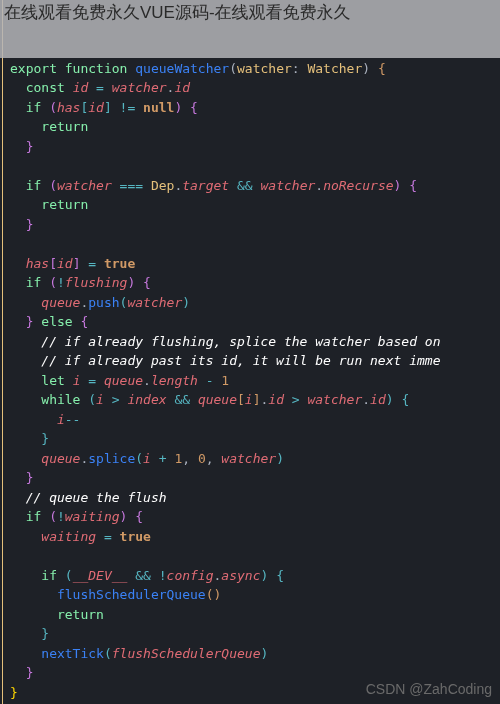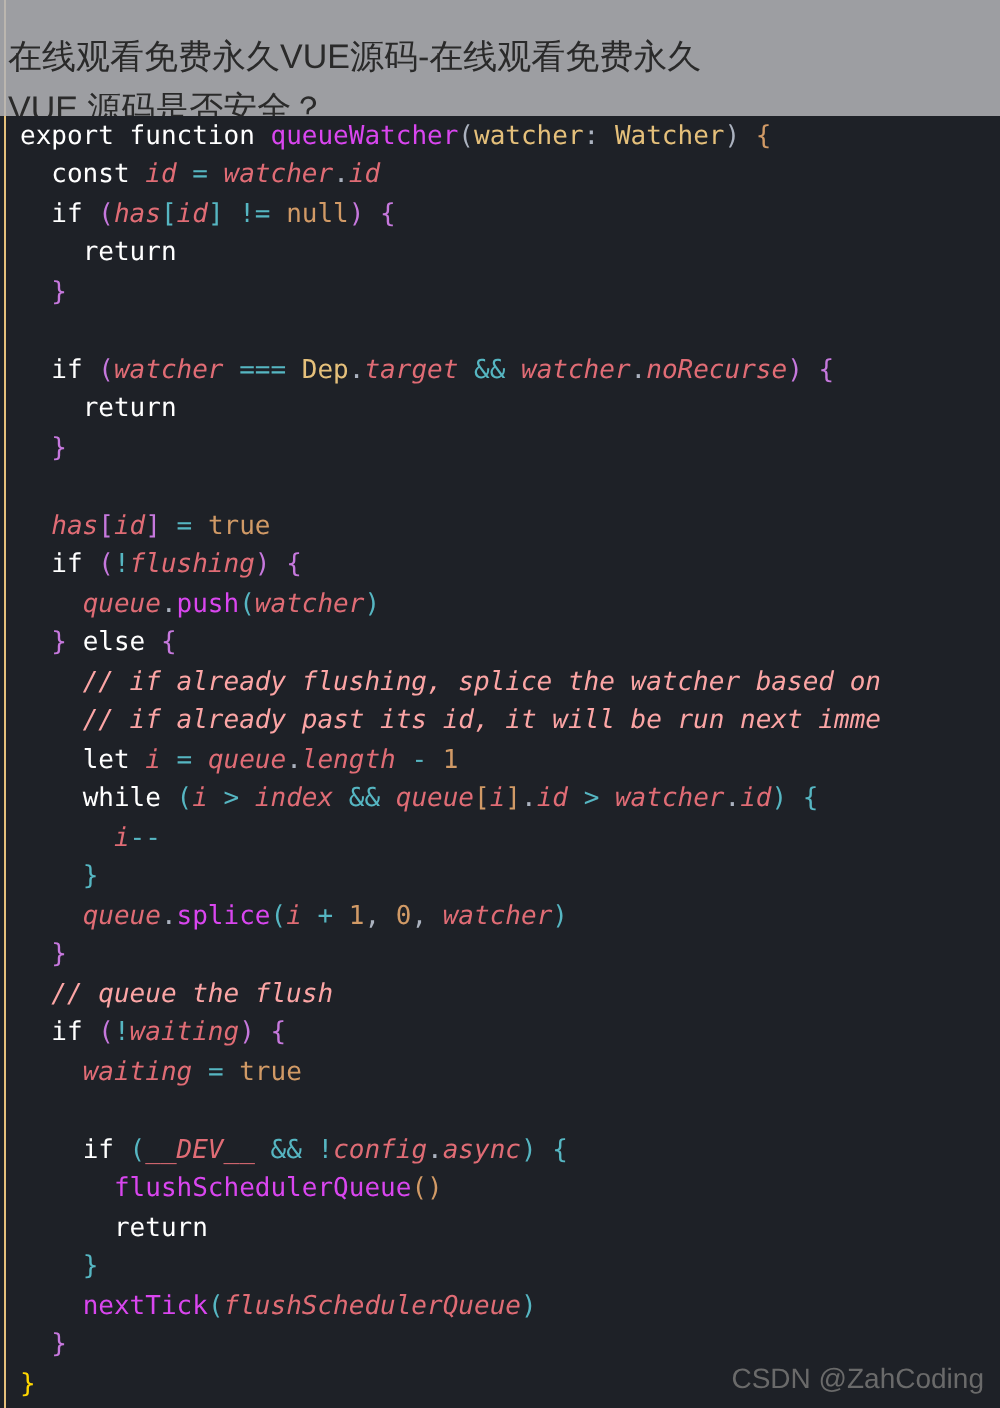--- a/index.html
+++ b/index.html
@@ -16,42 +16,42 @@
 .overlay {
   position: absolute;
   top: 0;
   left: 0;
   right: 0;
   height: 58px;
   background: rgba(180, 180, 185, 0.85);
   color: #2a2a2a;
   font-family: Arial, sans-serif;
   font-size: 17px;
-  padding: 16px 4px;
+  padding: 0 4px;
   line-height: 1.5;
   z-index: 10;
   overflow: hidden;
 }
 .code-area {
   padding: 0 0 0 10px;
   position: relative;
   white-space: pre;
 }
 .code-line {
   height: 19.5px;
   white-space: pre;
   overflow: hidden;
 }
-.kw { color: #ffffff; }
-.fn { color: #d946ef; }
+.kw { color: #86efac; }
+.fn { color: #3b82f6; }
 .param { color: #e5c07b; }
 .op { color: #56b6c2; }
 .num { color: #d19a66; }
-.bool { color: #d19a66; }
-.comment { color: #fca5a5; font-style: italic; }
+.bool { color: #d19a66; font-weight: bold; }
+.comment { color: #ffffff; font-style: italic; }
 .punct { color: #abb2bf; }
 .plain { color: #abb2bf; }
 .prop { color: #e06c75; font-style: italic; }
 .bracket1 { color: #d19a66; }
 .bracket2 { color: #c678dd; }
 .bracket3 { color: #56b6c2; }
 .highlight-bracket { color: #ffd700; }
 .gutter-line {
   position: absolute;
   left: 2px;
@@ -67,21 +67,20 @@
   color: #6a6a6a;
   font-size: 14px;
   font-family: Arial, sans-serif;
 }
 </style>
 </head>
 <body>
 
 <div class="overlay">
   <div>在线观看免费永久VUE源码-在线观看免费永久</div>
-  <div>VUE 源码是否安全？</div>
 </div>
 
 <div class="code-area">
   <div class="gutter-line"></div>
   <div id="code-lines"><div class="code-line"><span class="kw">export</span><span class="plain"> </span><span class="kw">function</span><span class="plain"> </span><span class="fn">queueWatcher</span><span class="punct">(</span><span class="param">watcher</span><span class="punct">: </span><span class="param">Watcher</span><span class="punct">) </span><span class="bracket1">{</span></div><div class="code-line">  <span class="kw">const</span><span class="plain"> </span><span class="prop">id</span><span class="plain"> </span><span class="op">=</span><span class="plain"> </span><span class="prop">watcher</span><span class="punct">.</span><span class="prop">id</span></div><div class="code-line">  <span class="kw">if</span><span class="plain"> </span><span class="bracket2">(</span><span class="prop">has</span><span class="bracket3">[</span><span class="prop">id</span><span class="bracket3">]</span><span class="plain"> </span><span class="op">!=</span><span class="plain"> </span><span class="bool">null</span><span class="bracket2">)</span><span class="plain"> </span><span class="bracket2">{</span></div><div class="code-line">    <span class="kw">return</span></div><div class="code-line">  <span class="bracket2">}</span></div><div class="code-line">&nbsp;</div><div class="code-line">  <span class="kw">if</span><span class="plain"> </span><span class="bracket2">(</span><span class="prop">watcher</span><span class="plain"> </span><span class="op">===</span><span class="plain"> </span><span class="param">Dep</span><span class="punct">.</span><span class="prop">target</span><span class="plain"> </span><span class="op">&amp;&amp;</span><span class="plain"> </span><span class="prop">watcher</span><span class="punct">.</span><span class="prop">noRecurse</span><span class="bracket2">)</span><span class="plain"> </span><span class="bracket2">{</span></div><div class="code-line">    <span class="kw">return</span></div><div class="code-line">  <span class="bracket2">}</span></div><div class="code-line">&nbsp;</div><div class="code-line">  <span class="prop">has</span><span class="bracket2">[</span><span class="prop">id</span><span class="bracket2">]</span><span class="plain"> </span><span class="op">=</span><span class="plain"> </span><span class="bool">true</span></div><div class="code-line">  <span class="kw">if</span><span class="plain"> </span><span class="bracket2">(</span><span class="op">!</span><span class="prop">flushing</span><span class="bracket2">)</span><span class="plain"> </span><span class="bracket2">{</span></div><div class="code-line">    <span class="prop">queue</span><span class="punct">.</span><span class="fn">push</span><span class="bracket3">(</span><span class="prop">watcher</span><span class="bracket3">)</span></div><div class="code-line">  <span class="bracket2">}</span><span class="plain"> </span><span class="kw">else</span><span class="plain"> </span><span class="bracket2">{</span></div><div class="code-line">    <span class="comment">// if already flushing, splice the watcher based on</span></div><div class="code-line">    <span class="comment">// if already past its id, it will be run next imme</span></div><div class="code-line">    <span class="kw">let</span><span class="plain"> </span><span class="prop">i</span><span class="plain"> </span><span class="op">=</span><span class="plain"> </span><span class="prop">queue</span><span class="punct">.</span><span class="prop">length</span><span class="plain"> </span><span class="op">-</span><span class="plain"> </span><span class="num">1</span></div><div class="code-line">    <span class="kw">while</span><span class="plain"> </span><span class="bracket3">(</span><span class="prop">i</span><span class="plain"> </span><span class="op">&gt;</span><span class="plain"> </span><span class="prop">index</span><span class="plain"> </span><span class="op">&amp;&amp;</span><span class="plain"> </span><span class="prop">queue</span><span class="bracket1">[</span><span class="prop">i</span><span class="bracket1">]</span><span class="punct">.</span><span class="prop">id</span><span class="plain"> </span><span class="op">&gt;</span><span class="plain"> </span><span class="prop">watcher</span><span class="punct">.</span><span class="prop">id</span><span class="bracket3">)</span><span class="plain"> </span><span class="bracket3">{</span></div><div class="code-line">      <span class="prop">i</span><span class="op">--</span></div><div class="code-line">    <span class="bracket3">}</span></div><div class="code-line">    <span class="prop">queue</span><span class="punct">.</span><span class="fn">splice</span><span class="bracket3">(</span><span class="prop">i</span><span class="plain"> </span><span class="op">+</span><span class="plain"> </span><span class="num">1</span><span class="punct">, </span><span class="num">0</span><span class="punct">, </span><span class="prop">watcher</span><span class="bracket3">)</span></div><div class="code-line">  <span class="bracket2">}</span></div><div class="code-line">  <span class="comment">// queue the flush</span></div><div class="code-line">  <span class="kw">if</span><span class="plain"> </span><span class="bracket2">(</span><span class="op">!</span><span class="prop">waiting</span><span class="bracket2">)</span><span class="plain"> </span><span class="bracket2">{</span></div><div class="code-line">    <span class="prop">waiting</span><span class="plain"> </span><span class="op">=</span><span class="plain"> </span><span class="bool">true</span></div><div class="code-line">&nbsp;</div><div class="code-line">    <span class="kw">if</span><span class="plain"> </span><span class="bracket3">(</span><span class="prop">__DEV__</span><span class="plain"> </span><span class="op">&amp;&amp;</span><span class="plain"> </span><span class="op">!</span><span class="prop">config</span><span class="punct">.</span><span class="prop">async</span><span class="bracket3">)</span><span class="plain"> </span><span class="bracket3">{</span></div><div class="code-line">      <span class="fn">flushSchedulerQueue</span><span class="bracket1">(</span><span class="bracket1">)</span></div><div class="code-line">      <span class="kw">return</span></div><div class="code-line">    <span class="bracket3">}</span></div><div class="code-line">    <span class="fn">nextTick</span><span class="bracket3">(</span><span class="prop">flushSchedulerQueue</span><span class="bracket3">)</span></div><div class="code-line">  <span class="bracket2">}</span></div><div class="code-line"><span class="highlight-bracket">}</span></div></div>
 </div>
 
 <div class="watermark">CSDN @ZahCoding</div>
 
 </body></html>

